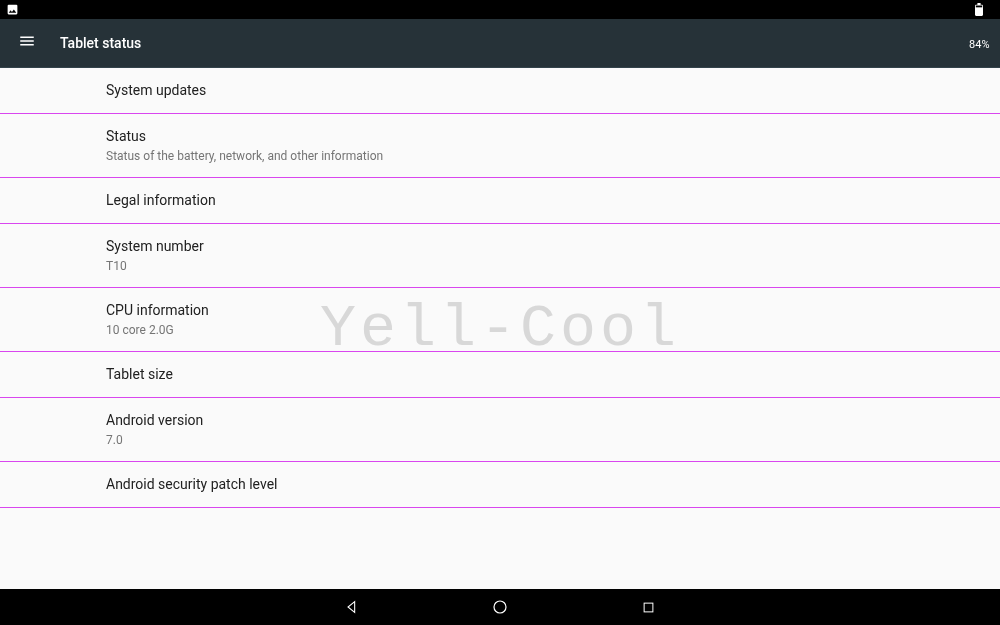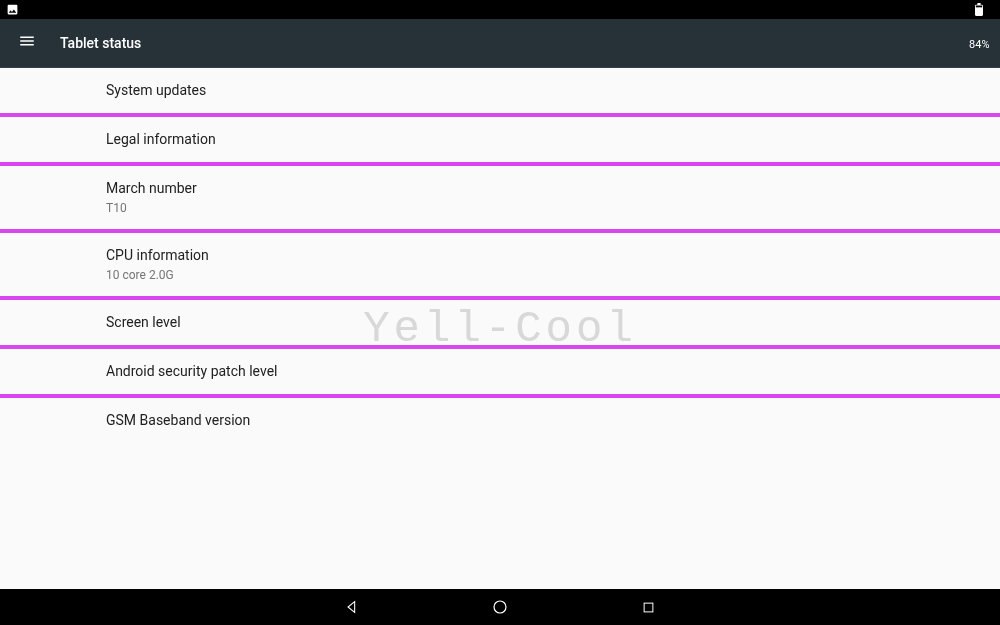--- a/index.html
+++ b/index.html
@@ -13,29 +13,29 @@
   .appbar {
     height: 49px; background: #263238; color: #fff; display: flex; align-items: center; padding: 0 18px; gap: 24px;
     border-bottom: 1px solid #33434b;
   }
   .appbar .title { font-size: 14px; font-weight: 500; }
   .content {
     position: relative; height: 521px; overflow: hidden; background: #fafafa;
   }
   .list { width: 100%; }
   .row {
-    padding: 13px 0 13px 106px; border-bottom: 4px solid #d946ef; min-height: 44px;
+    padding: 13px 0 13px 106px; border-bottom: 1px solid #d946ef; min-height: 44px;
     display: flex; flex-direction: column; justify-content: center;
   }
   .row .primary { font-size: 14px; color: #212121; line-height: 1.35; }
   .row .secondary { font-size: 12px; color: #757575; margin-top: 2px; line-height: 1.35; }
   .row:last-child { border-bottom: none; }
   .watermark {
     position: absolute; top: 50%; left: 50%; transform: translate(-50%, -50%);
-    font-family: "Courier New", monospace; font-size: 44px; color: #d8d8d8; letter-spacing: 4px; white-space: nowrap;
+    font-family: "Courier New", monospace; font-size: 60px; color: #d8d8d8; letter-spacing: 4px; white-space: nowrap;
     pointer-events: none; font-weight: 400;
   }
   .navbar {
     height: 36px; background: #000; display: flex; align-items: center; justify-content: center; gap: 130px;
   }
   .navbar .nb { width: 18px; height: 18px; display: flex; align-items: center; justify-content: center; cursor: pointer; }
   .sim-off { opacity: 0.55; }
 </style>
 </head>
 <body>
@@ -79,38 +79,45 @@
   <span class="title">Tablet status</span>
 </div>
 
 <div class="content">
   <div class="watermark">Yell-Cool</div>
   <div class="list">
     <div class="row">
       <div class="primary">System updates</div>
     </div>
     <div class="row">
+      <div class="primary">Status</div>
+      <div class="secondary">Status of the battery, network, and other information</div>
+    </div>
+    <div class="row">
       <div class="primary">Legal information</div>
     </div>
     <div class="row">
-      <div class="primary">March number</div>
+      <div class="primary">System number</div>
       <div class="secondary">T10</div>
     </div>
     <div class="row">
       <div class="primary">CPU information</div>
       <div class="secondary">10 core 2.0G</div>
     </div>
     <div class="row">
-      <div class="primary">Screen level</div>
+      <div class="primary">Tablet size</div>
+    </div>
+    <div class="row">
+      <div class="primary">Android version</div>
+      <div class="secondary">7.0</div>
     </div>
     <div class="row">
       <div class="primary">Android security patch level</div>
     </div>
     <div class="row">
-      <div class="primary">GSM Baseband version</div>
     </div>
 
   </div>
 </div>
 
 <div class="navbar">
   <div class="nb">
     <svg width="16" height="16" viewBox="0 0 24 24">
         <path fill="none" stroke="#fff" stroke-width="1.6" d="M16 4 6 12l10 8z"></path>
       </svg>

